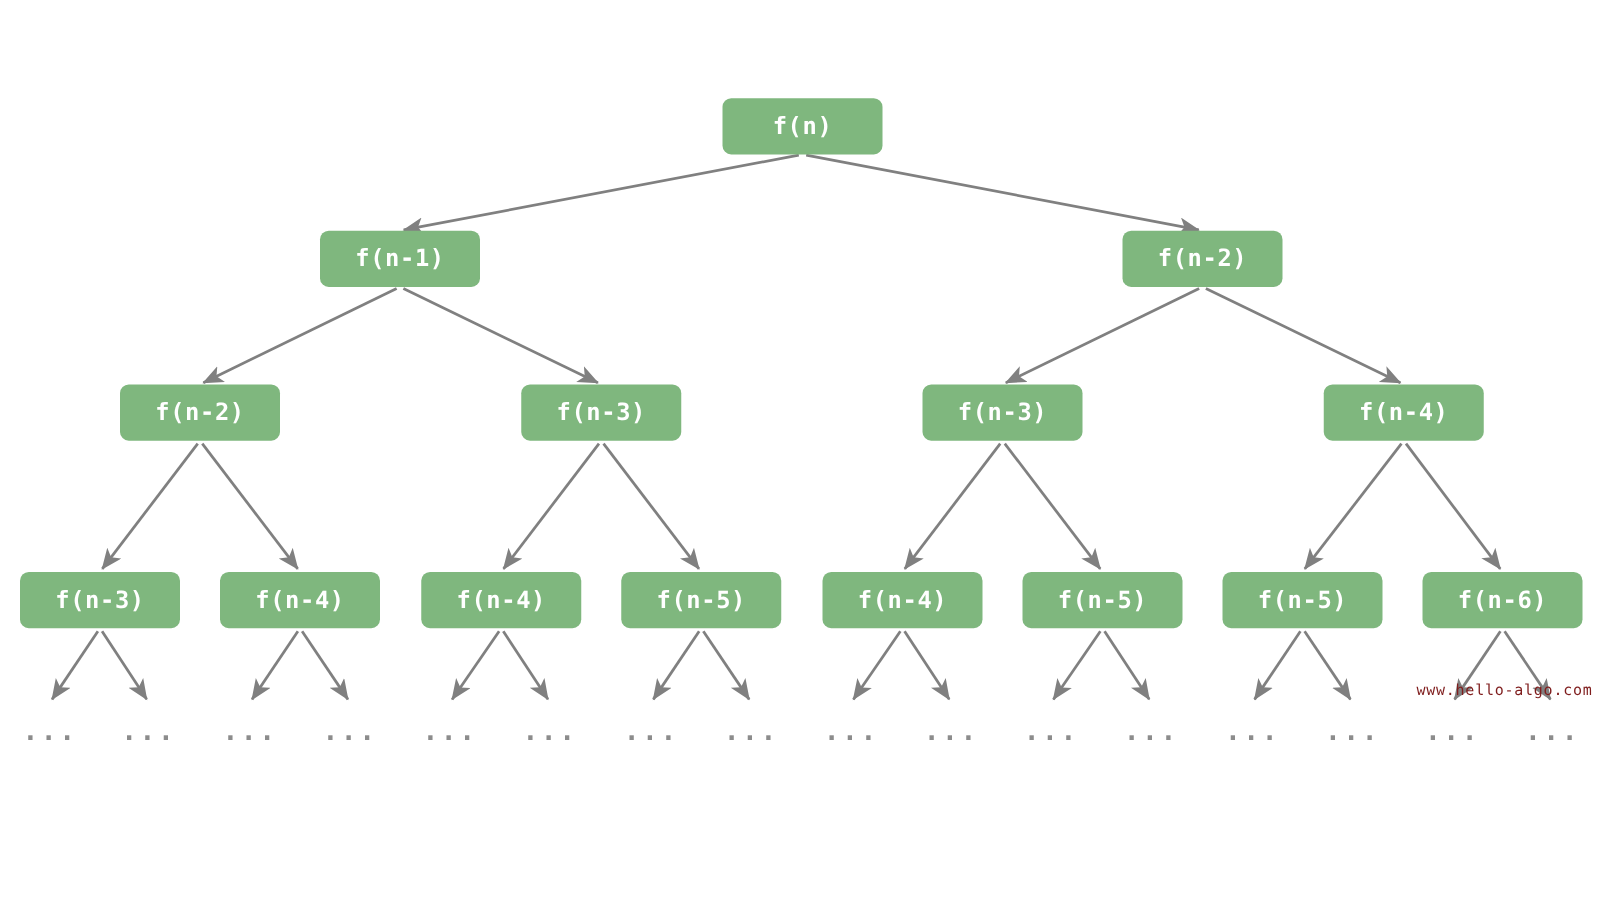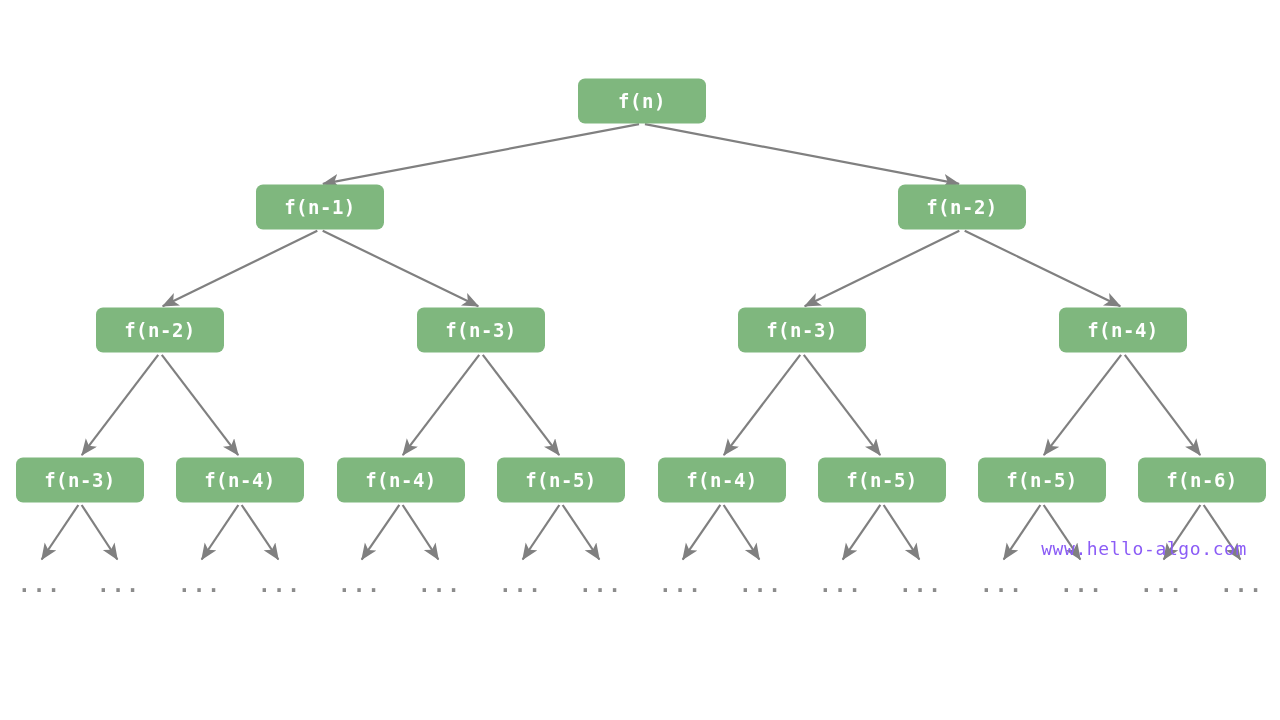--- a/index.html
+++ b/index.html
@@ -50,25 +50,25 @@
     fill: #8c8c8c;
     font-family: "DejaVu Sans Mono", "Liberation Mono", monospace;
     font-size: 21px;
     font-weight: bold;
     letter-spacing: 2px;
     text-anchor: middle;
     dominant-baseline: middle;
   }
   .watermark-text {
     position: absolute;
-    right: 33px;
+    right: 6px;
     bottom: 22px;
-    color: #8b5cf6;
+    color: #7f1d1d;
     font-family: "DejaVu Sans Mono", "Liberation Mono", monospace;
-    font-size: 18px;
+    font-size: 12px;
     letter-spacing: 0.6px;
     white-space: nowrap;
   }
 </style>
 </head>
 <body>
 
 <div id="diagram-root">
 
   <svg id="tree-svg" viewBox="0 0 1280 720" xmlns="http://www.w3.org/2000/svg">

